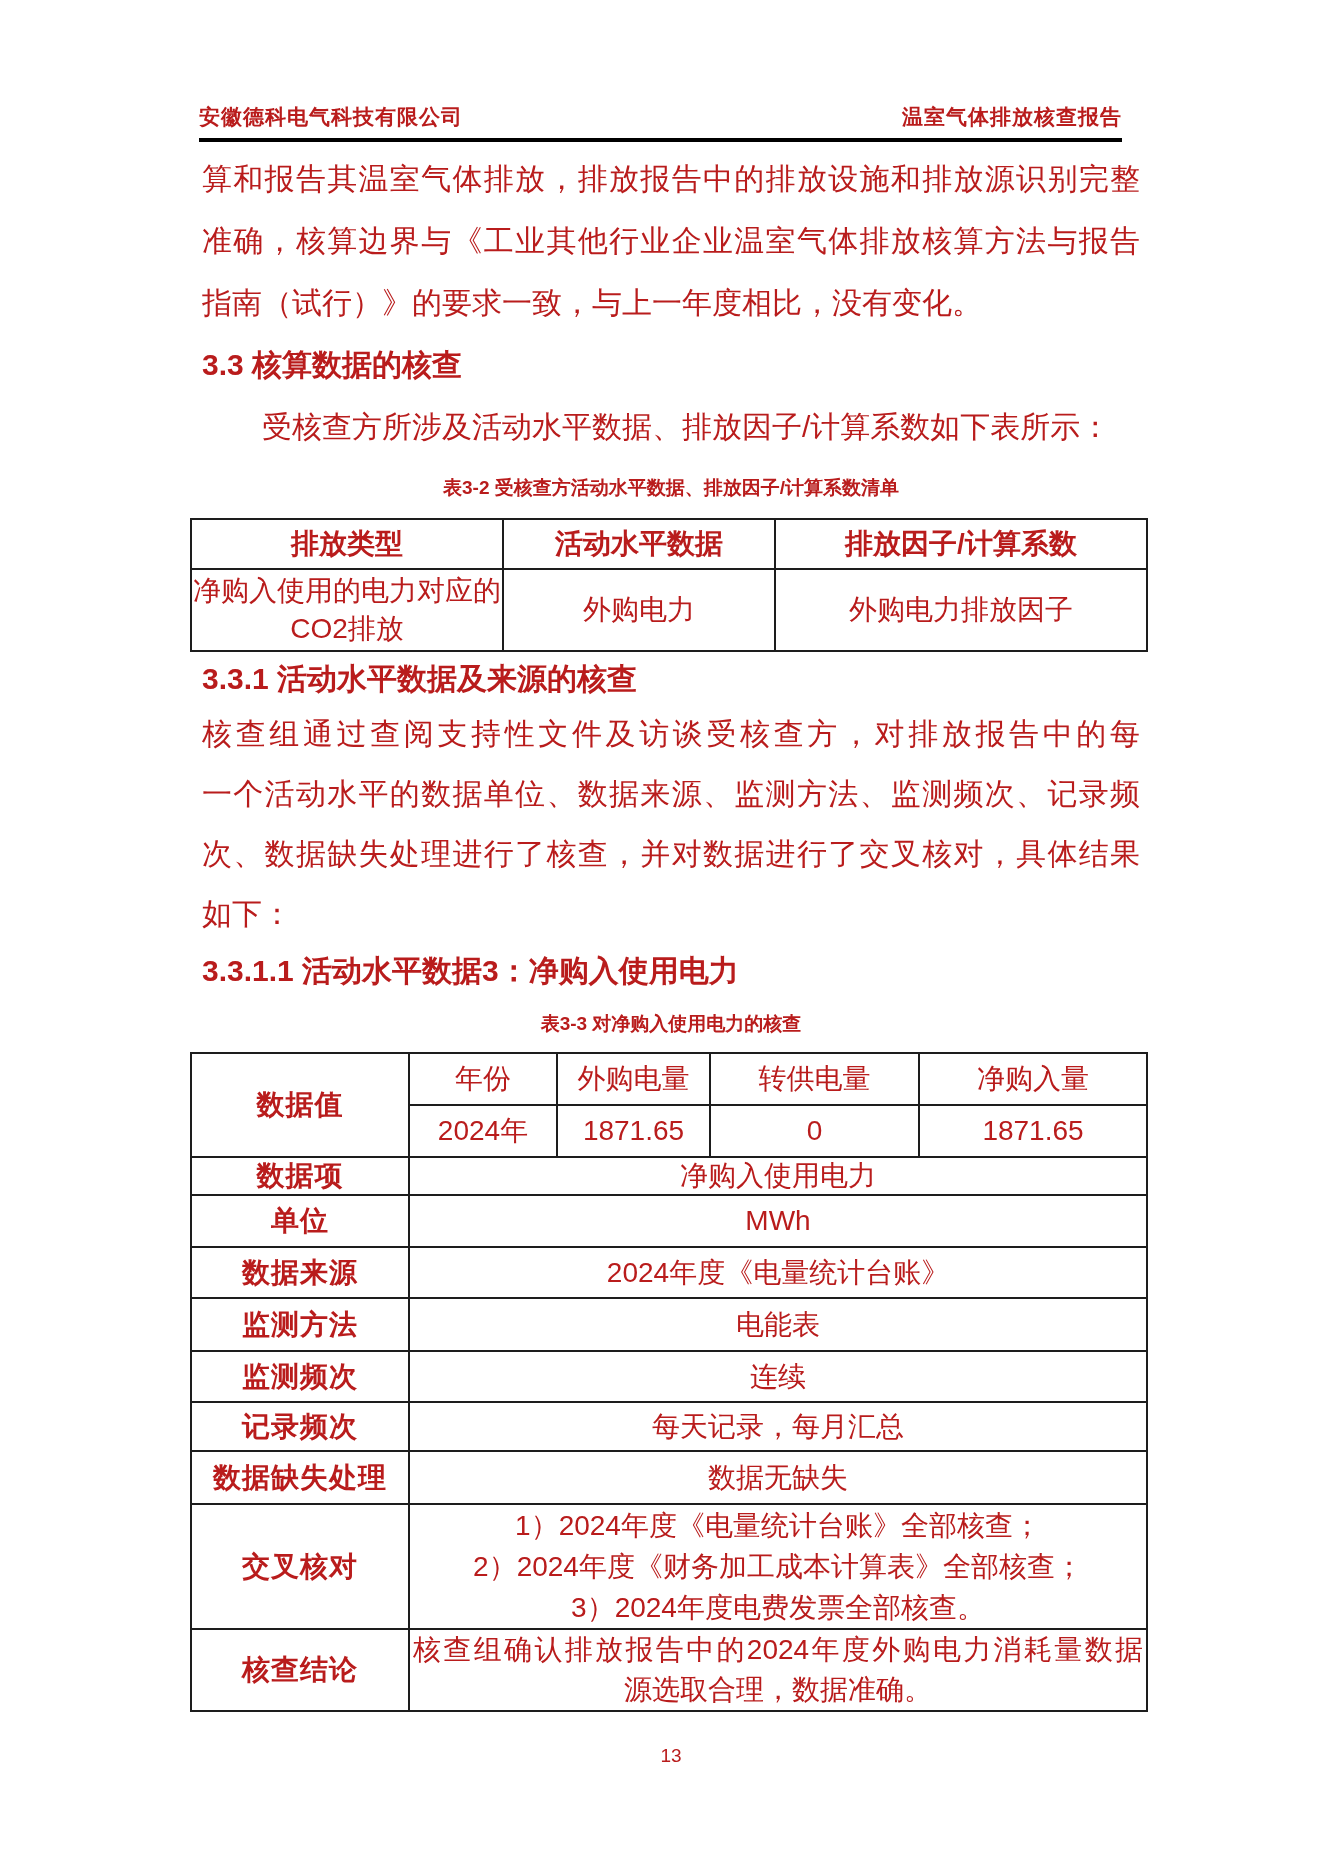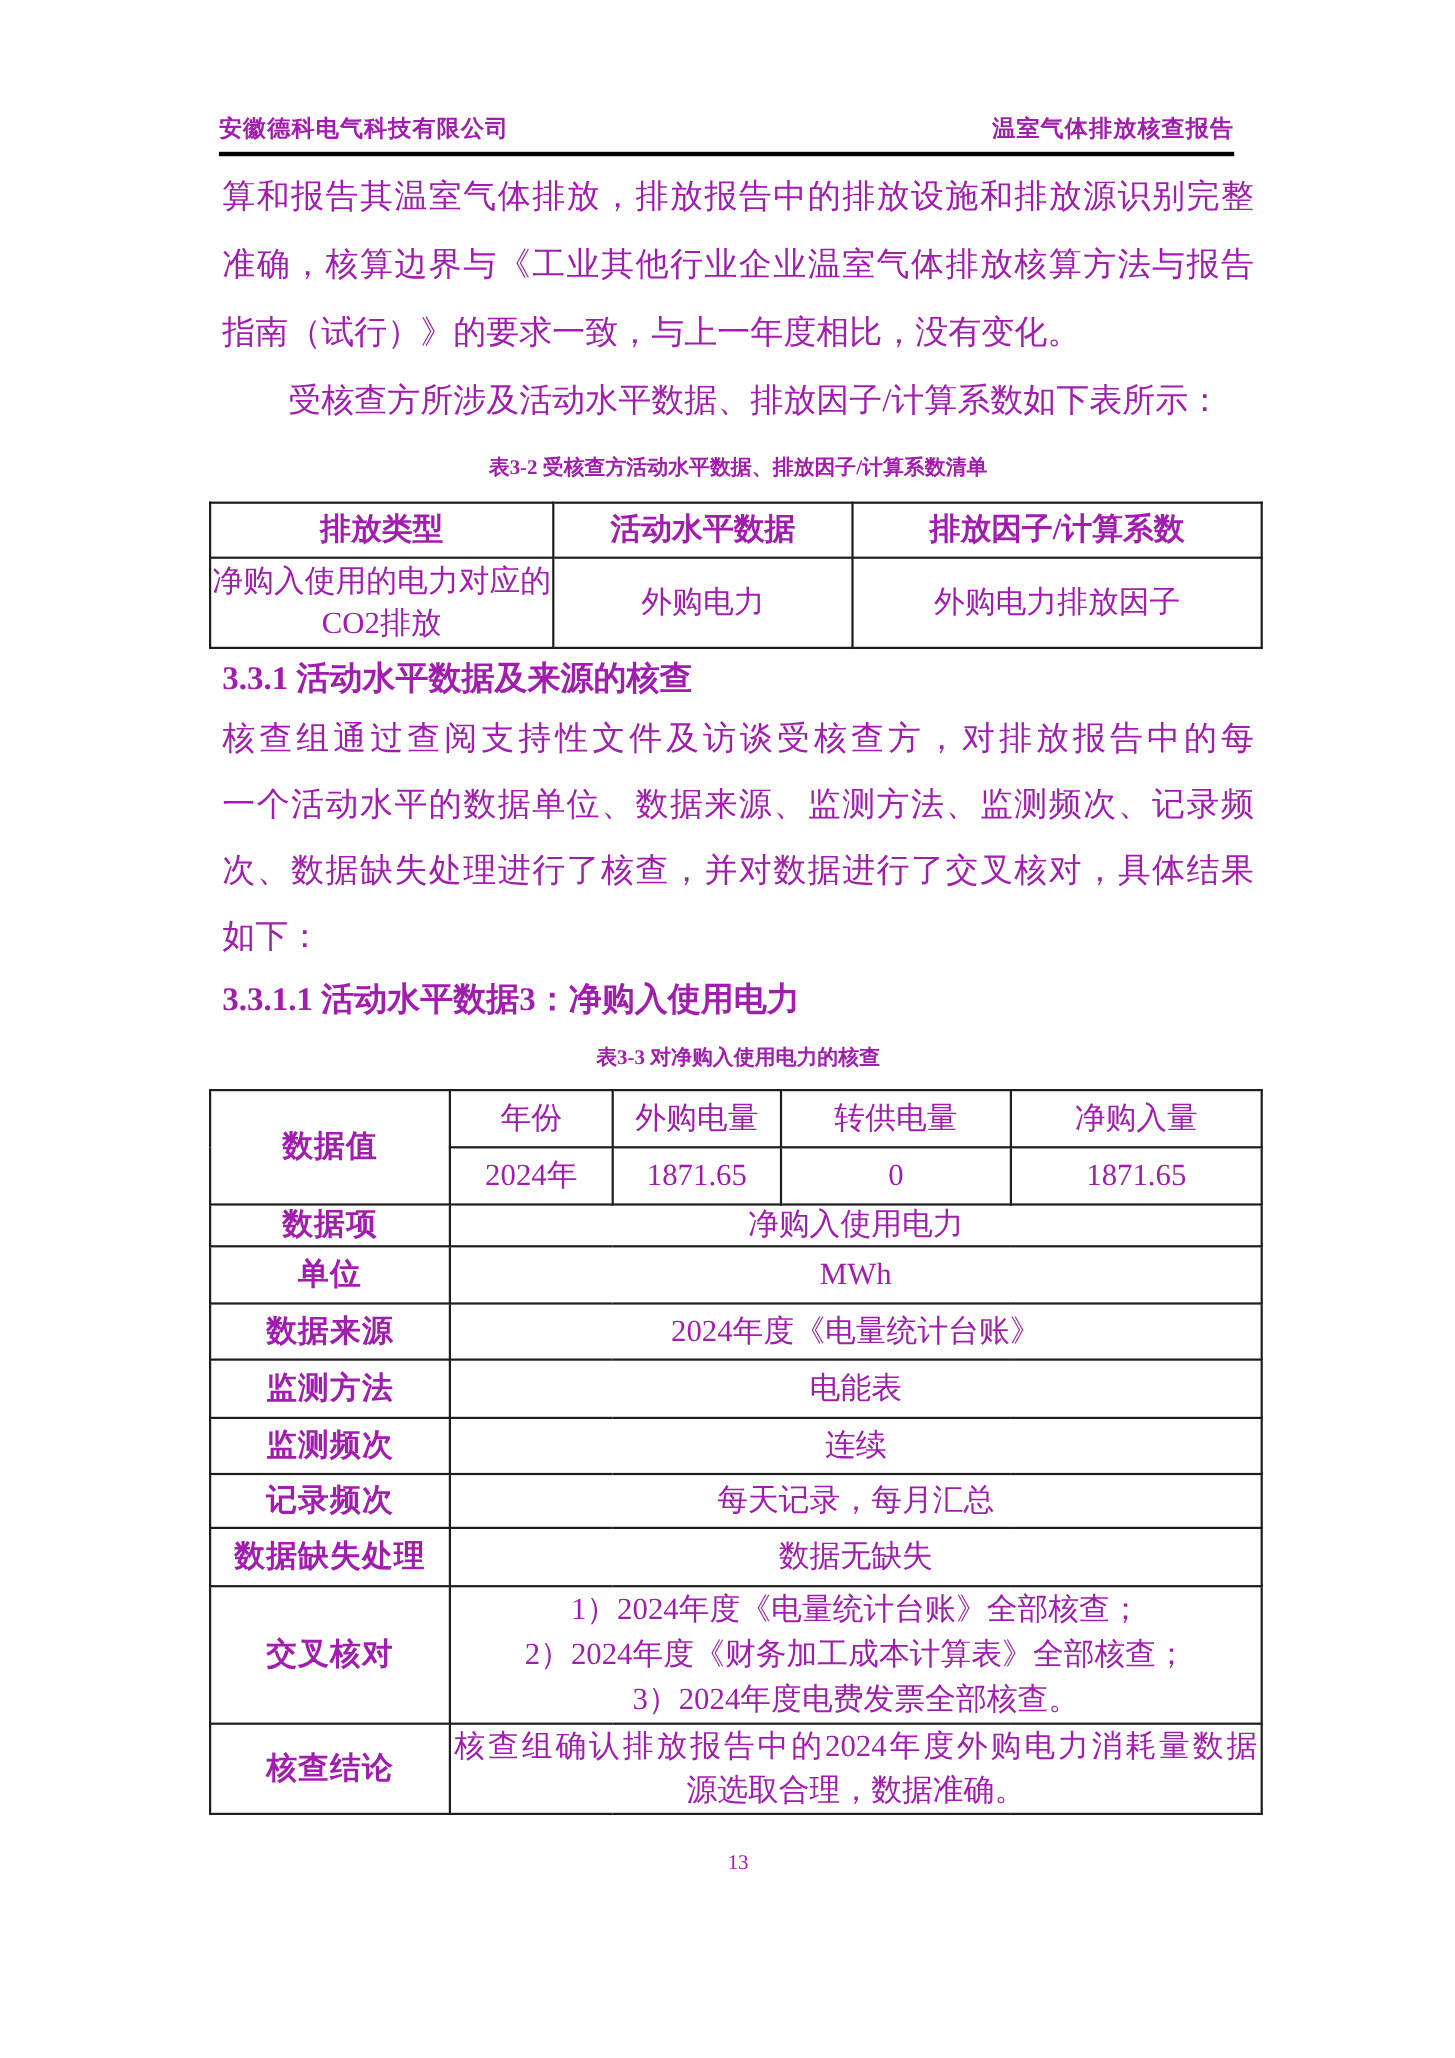--- a/index.html
+++ b/index.html
@@ -1,18 +1,18 @@
 <!DOCTYPE html>
 <html><head>
 <meta charset="utf-8">
 <style>
   html,body { margin:0; padding:0; background:#ffffff; }
   .page {
-    position:relative; width:1323px; height:1871px; background:#fff; color:#a21caf;
-    font-family:Liberation Serif, serif; overflow:hidden;
+    position:relative; width:1323px; height:1871px; background:#fff; color:#b91c1c;
+    font-family:Liberation Sans, sans-serif; overflow:hidden;
   }
   
   .pageheader {
     position:absolute; left:199px; top:103px; width:923px;
     display:flex; justify-content:space-between; align-items:flex-end;
     font-size:21px; font-weight:bold; letter-spacing:1px;
     border-bottom:4px solid #000; padding-bottom:7px;
   }
   
   .content { position:absolute; left:202px; top:148px; width:938px; font-size:30px; }
@@ -52,20 +52,21 @@
   </div>
 
   <div class="content">
 
     <div class="jpara">
         <div>算和报告其温室气体排放，排放报告中的排放设施和排放源识别完整</div>
         <div>准确，核算边界与《工业其他行业企业温室气体排放核算方法与报告</div>
         <div>指南（试行）》的要求一致，与上一年度相比，没有变化。</div>
       </div>
 
+    <div class="heading">3.3 核算数据的核查</div>
 
     <div class="jpara indent-first">
       <div>受核查方所涉及活动水平数据、排放因子/计算系数如下表所示：</div>
     </div>
 
     <div class="tbl-caption">表3-2 受核查方活动水平数据、排放因子/计算系数清单</div>
 
     <table class="doc t32">
       <colgroup>
           <col style="width:312px">

